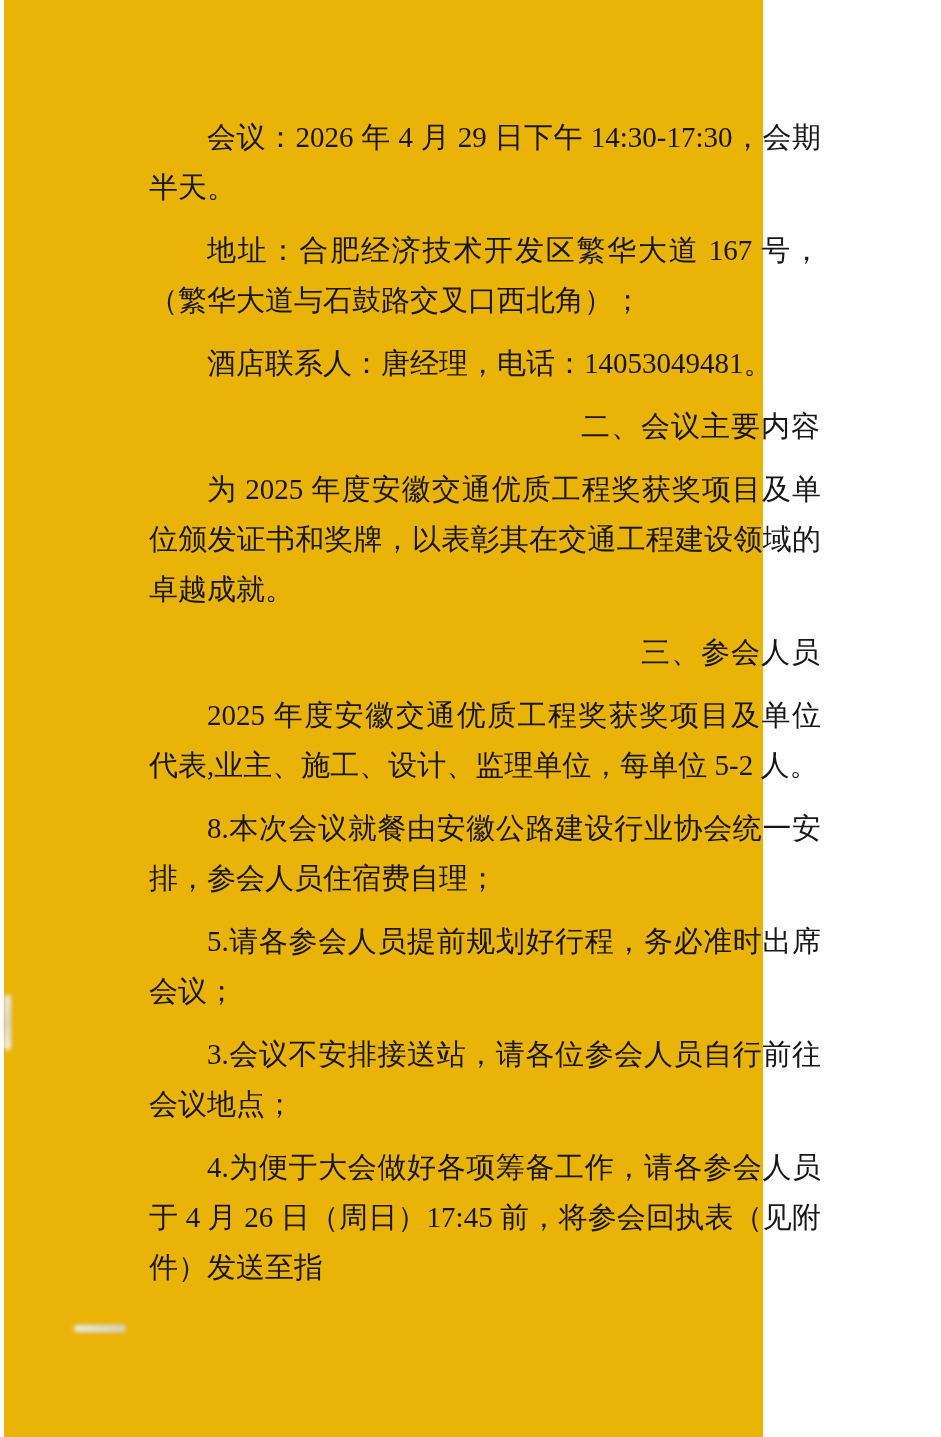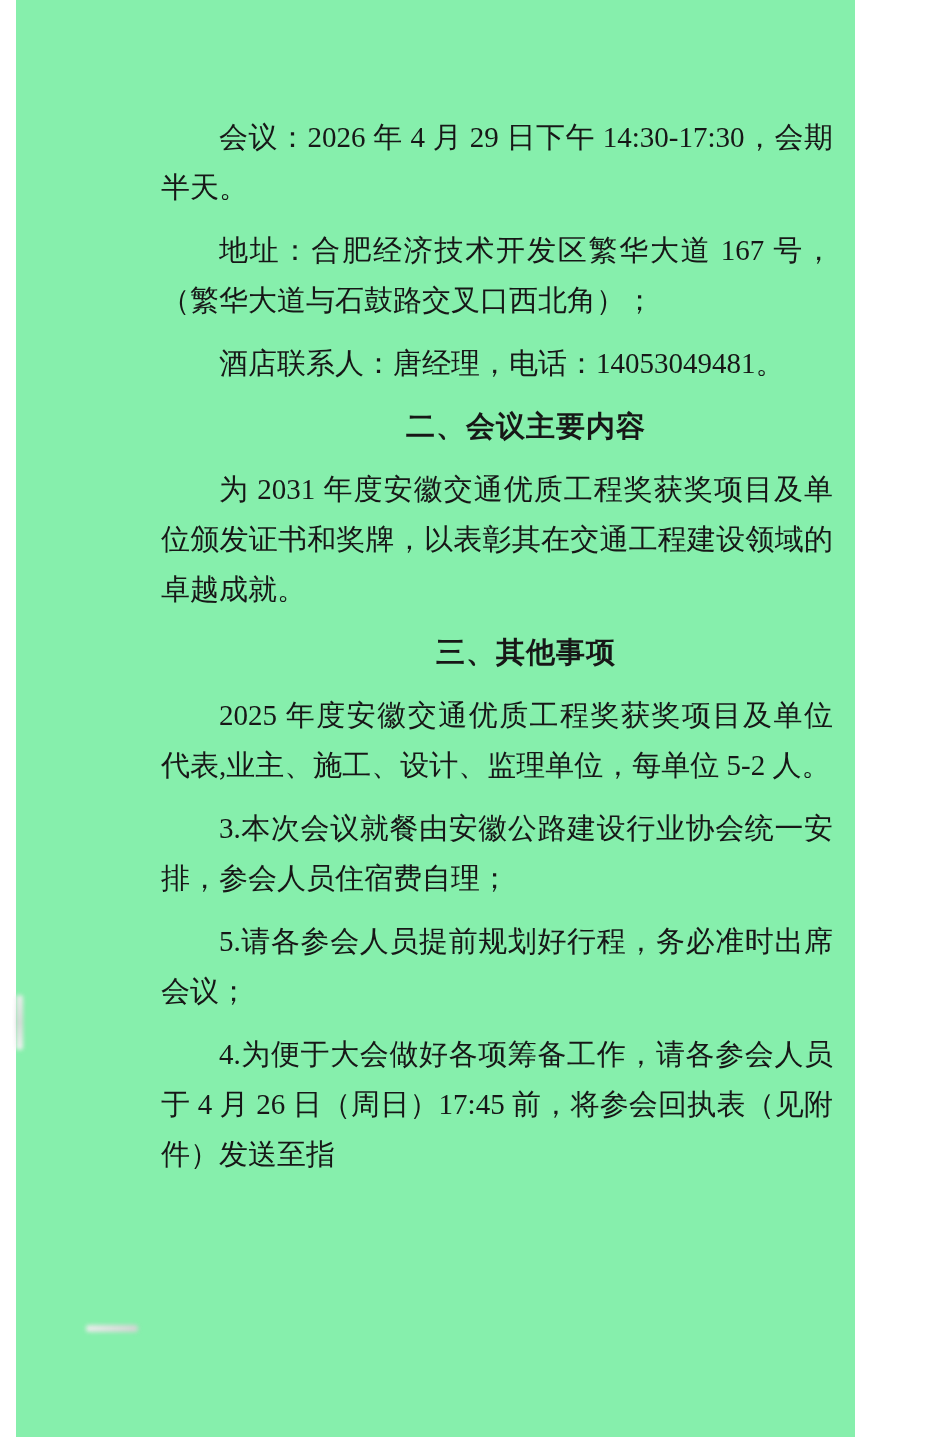--- a/index.html
+++ b/index.html
@@ -9,46 +9,46 @@
   body {
     width: 941px;
     height: 1437px;
     background: #ffffff;
     overflow: hidden;
     position: relative;
     font-family: "Liberation Serif", "DejaVu Serif", serif;
   }
   .page {
     position: absolute;
-    left: 16px;
+    left: 4px;
     top: 0;
-    width: 839px;
+    width: 759px;
     height: 1437px;
-    background: #86efac;
+    background: #eab308;
   }
   .content {
     position: absolute;
     left: 145px;
     top: 112px;
     width: 672px;
     color: #171717;
     font-size: 29px;
     line-height: 50px;
     text-align: justify;
   }
   .content p {
     margin: 0 0 13px 0;
     text-indent: 2em;
     word-break: break-all;
   }
   .content p.heading {
     font-family: "Liberation Sans", "DejaVu Sans", sans-serif;
-    font-weight: 700;
+    font-weight: 400;
     letter-spacing: 1px;
-    text-align: center;
+    text-align: right;
   }
   
   .smudge {
     position: absolute;
     border-radius: 3px;
     filter: blur(2px);
   }
   .smudge-left {
     left: 0px;
     top: 995px;
@@ -66,23 +66,24 @@
 </style>
 </head>
 <body>
 
 <div class="page">
   <div class="content">
     <p class="body">会议：2026 年 4 月 29 日下午 14:30-17:30，会期半天。</p>
     <p class="body">地址：合肥经济技术开发区繁华大道 167 号，（繁华大道与石鼓路交叉口西北角）；</p>
     <p class="body">酒店联系人：唐经理，电话：14053049481。</p>
     <p class="heading">二、会议主要内容</p>
-    <p class="body">为 2031 年度安徽交通优质工程奖获奖项目及单位颁发证书和奖牌，以表彰其在交通工程建设领域的卓越成就。</p>
-    <p class="heading">三、其他事项</p>
+    <p class="body">为 2025 年度安徽交通优质工程奖获奖项目及单位颁发证书和奖牌，以表彰其在交通工程建设领域的卓越成就。</p>
+    <p class="heading">三、参会人员</p>
     <p class="body">2025 年度安徽交通优质工程奖获奖项目及单位代表,业主、施工、设计、监理单位，每单位 5-2 人。</p>
-    <p class="body">3.本次会议就餐由安徽公路建设行业协会统一安排，参会人员住宿费自理；</p>
+    <p class="body">8.本次会议就餐由安徽公路建设行业协会统一安排，参会人员住宿费自理；</p>
     <p class="body">5.请各参会人员提前规划好行程，务必准时出席会议；</p>
+    <p class="body">3.会议不安排接送站，请各位参会人员自行前往会议地点；</p>
     <p class="body">4.为便于大会做好各项筹备工作，请各参会人员于 4 月 26 日（周日）17:45 前，将参会回执表（见附件）发送至指</p>
   </div>
 
   <div class="smudge smudge-left"></div>
   <div class="smudge smudge-bottom"></div>
 </div>
 
 </body></html>

